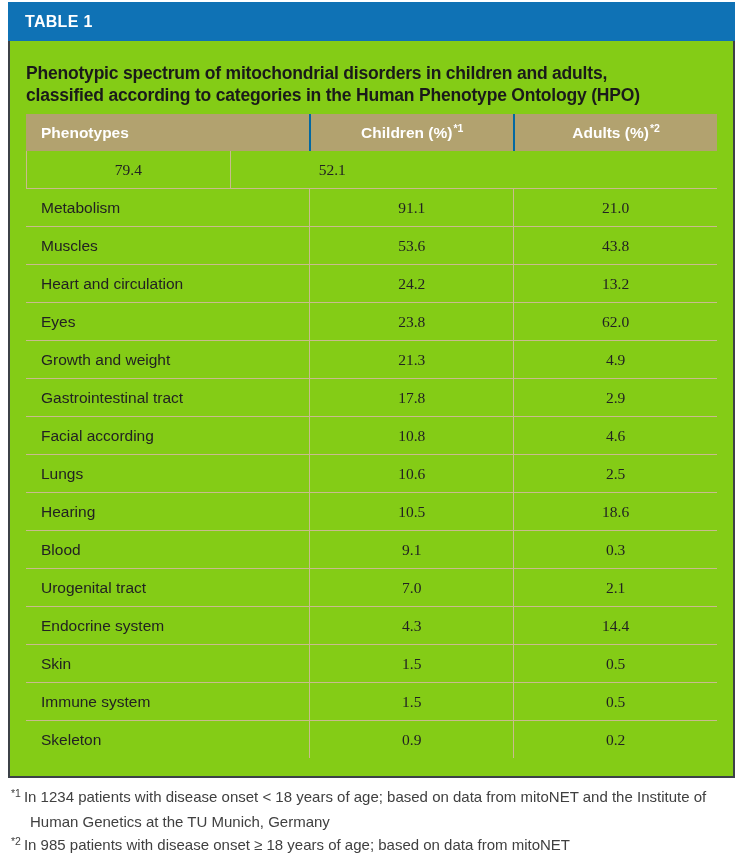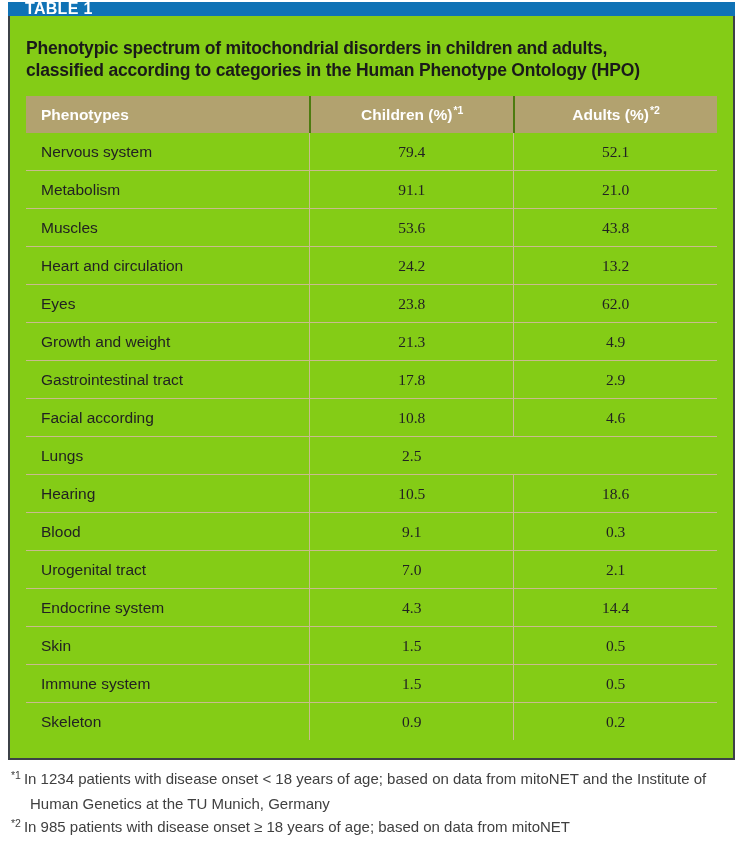--- a/index.html
+++ b/index.html
@@ -5,21 +5,21 @@
   html, body { margin: 0; padding: 0; background: #ffffff; }
   body {
     width: 743px; height: 863px;
     font-family: "Liberation Sans", sans-serif;
     -webkit-font-smoothing: antialiased;
   }
   .page { padding: 2px 8px 0 8px; box-sizing: border-box; }
 
   
   .banner {
-    height: 14px;
+    height: 39px;
     background: #0F72B5;
     display: flex; align-items: center;
     padding-left: 17px;
   }
   .banner-label {
     color: #ffffff; font-weight: bold; font-size: 16px; letter-spacing: 0.3px;
   }
 
   
   .box {
@@ -27,29 +27,29 @@
     background: #84cc16;
     padding: 21px 16px 18px 16px;
   }
 
   .fig-title {
     font-size: 17.5px; font-weight: bold; color: #1A1A1A;
     line-height: 22px; letter-spacing: -0.2px;
   }
 
   
-  .ptable { margin-top: 15px; width: 100%; }
+  .ptable { margin-top: 8px; width: 100%; }
   .thead {
     display: flex; height: 37px;
     background: #B2A26F; color: #ffffff;
     font-weight: bold; font-size: 15.5px;
   }
   .th { display: flex; align-items: center; box-sizing: border-box; }
   .th-left { width: 41%; padding-left: 15px; }
-  .th-center { width: 29.5%; justify-content: center; border-left: 2px solid #4d7c0f; }
+  .th-center { width: 29.5%; justify-content: center; border-left: 2px solid #0369a1; }
   .th sup, .hdr-sup {
     font-size: 10.5px; position: relative; top: -5px; margin-left: 1px;
   }
 
   .tr {
     display: flex; height: 37px;
     border-bottom: 1px solid #C9BB8E;
     font-size: 15.5px; color: #222222;
   }
   .tbody .tr:last-child { border-bottom: none; }
@@ -92,21 +92,20 @@
             <span class="hdr-sup">*1</span>
         </div>
         <div class="th th-center">
           <span>Adults (%)</span>
             <span class="hdr-sup">*2</span>
         </div>
       </div>
 
       <div class="tbody" id="tbody">
   <div class="tr">
-    <div class="td td-phenotype">Nervous system</div>
     <div class="td td-num td-children">79.4</div>
     <div class="td td-num td-adults">52.1</div>
   </div>
 
   <div class="tr">
     <div class="td td-phenotype">Metabolism</div>
     <div class="td td-num td-children">91.1</div>
     <div class="td td-num td-adults">21.0</div>
   </div>
 
@@ -141,20 +140,21 @@
   </div>
 
   <div class="tr">
     <div class="td td-phenotype">Facial according</div>
     <div class="td td-num td-children">10.8</div>
     <div class="td td-num td-adults">4.6</div>
   </div>
 
   <div class="tr">
     <div class="td td-phenotype">Lungs</div>
+    <div class="td td-num td-children">10.6</div>
     <div class="td td-num td-adults">2.5</div>
   </div>
 
   <div class="tr">
     <div class="td td-phenotype">Hearing</div>
     <div class="td td-num td-children">10.5</div>
     <div class="td td-num td-adults">18.6</div>
   </div>
 
   <div class="tr">

